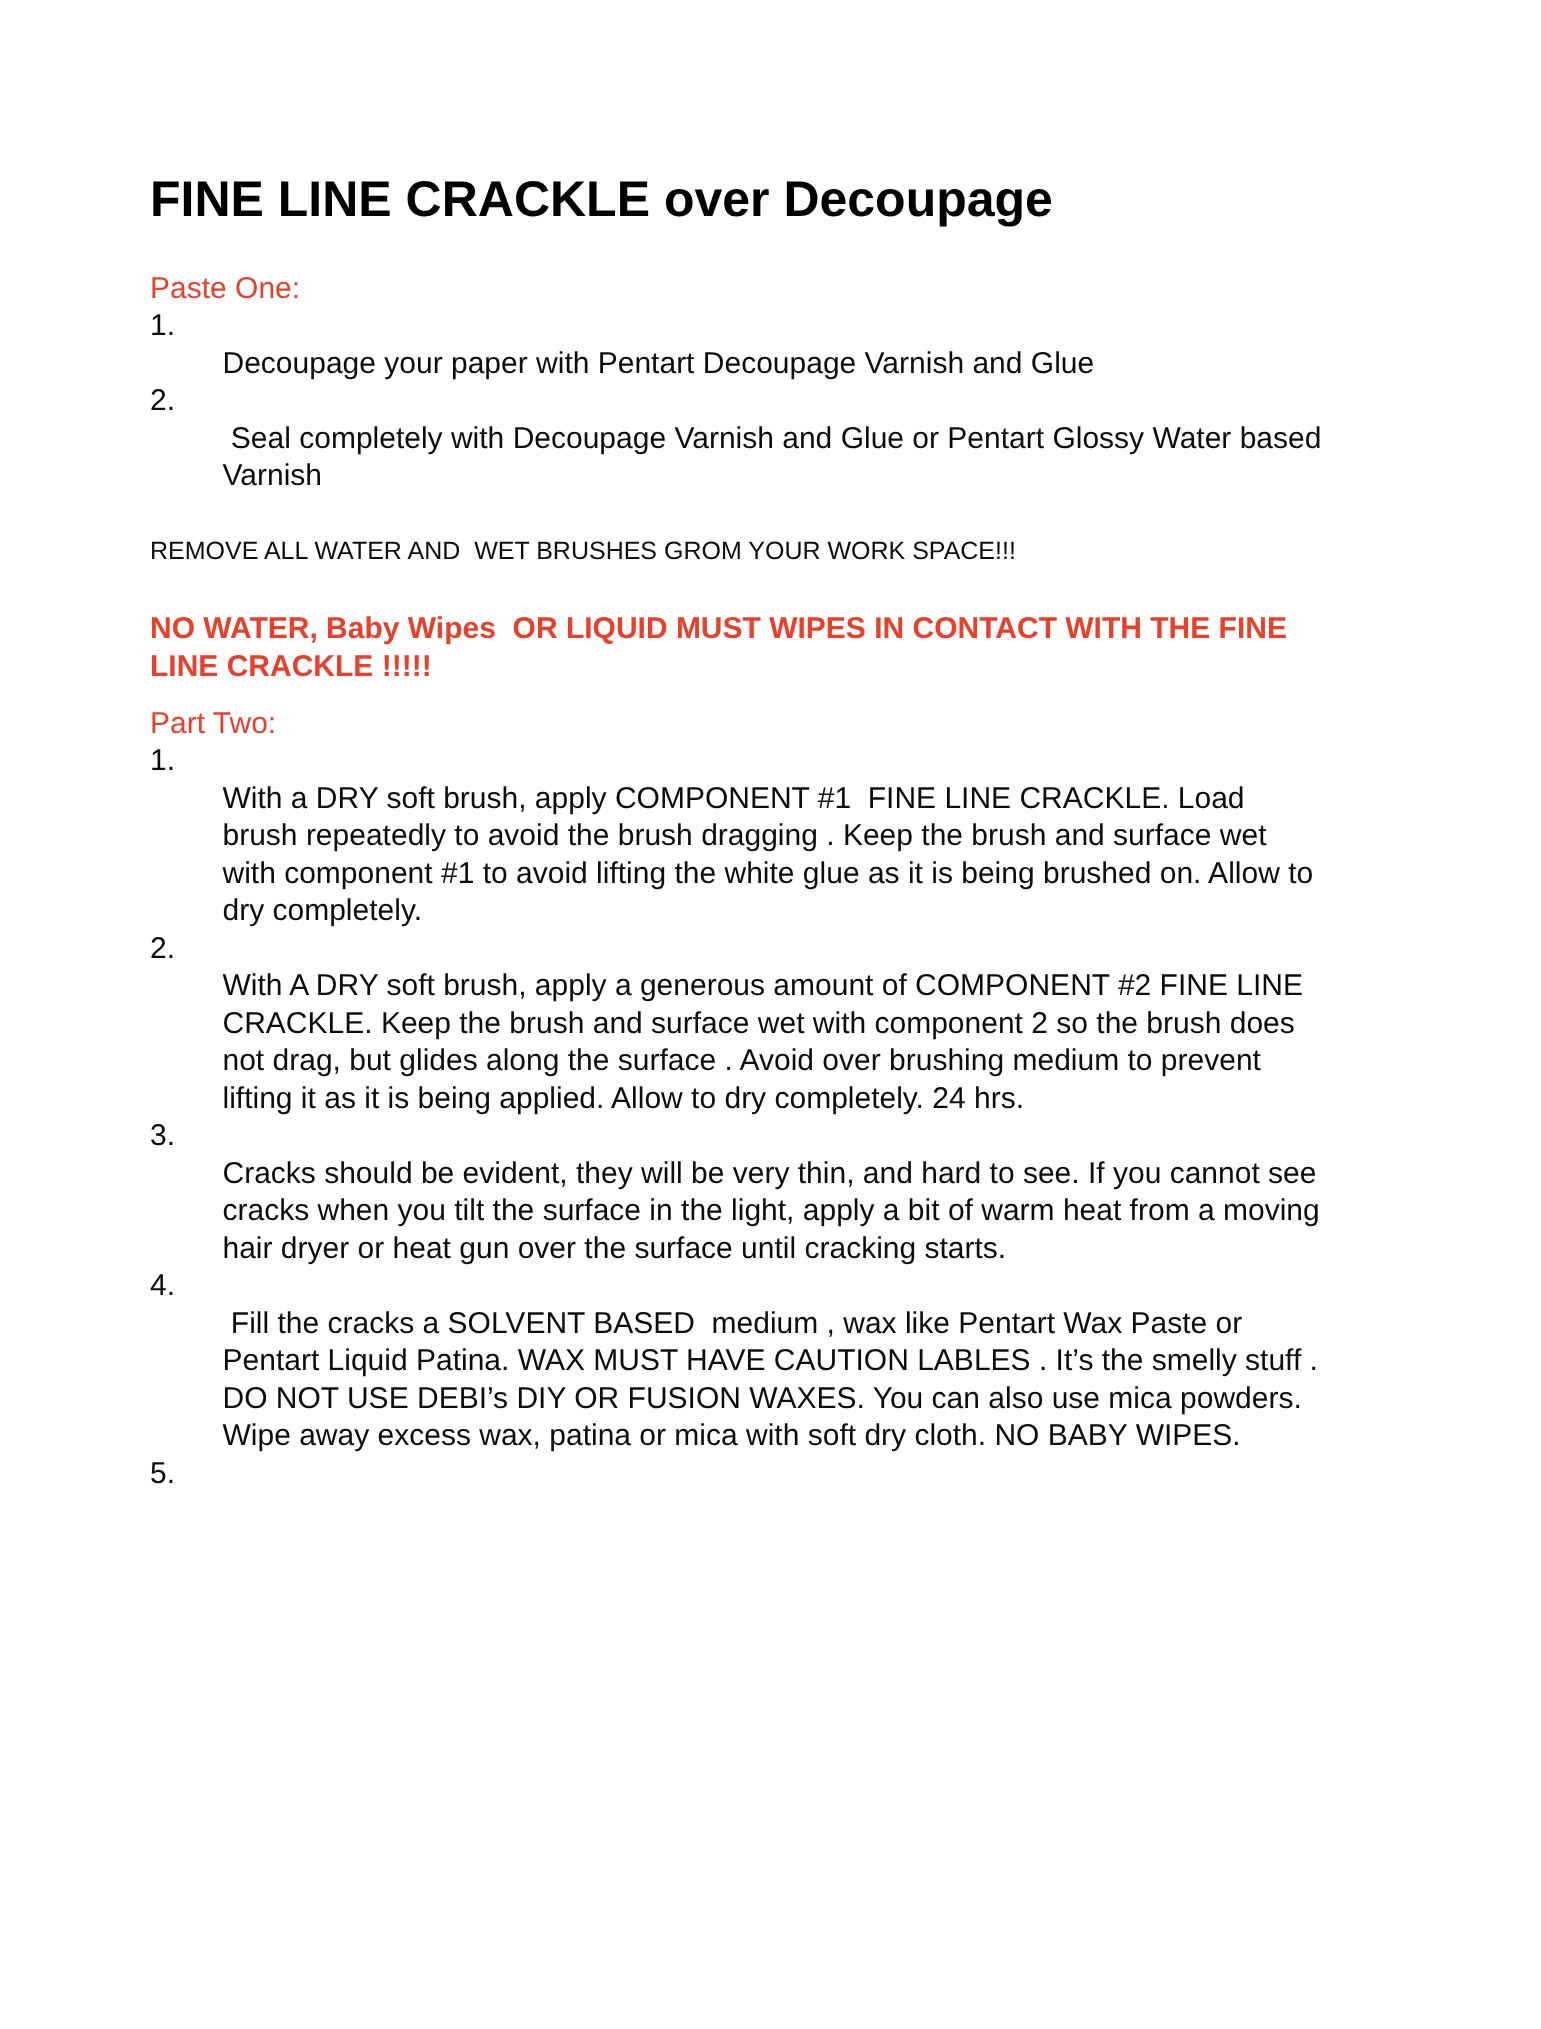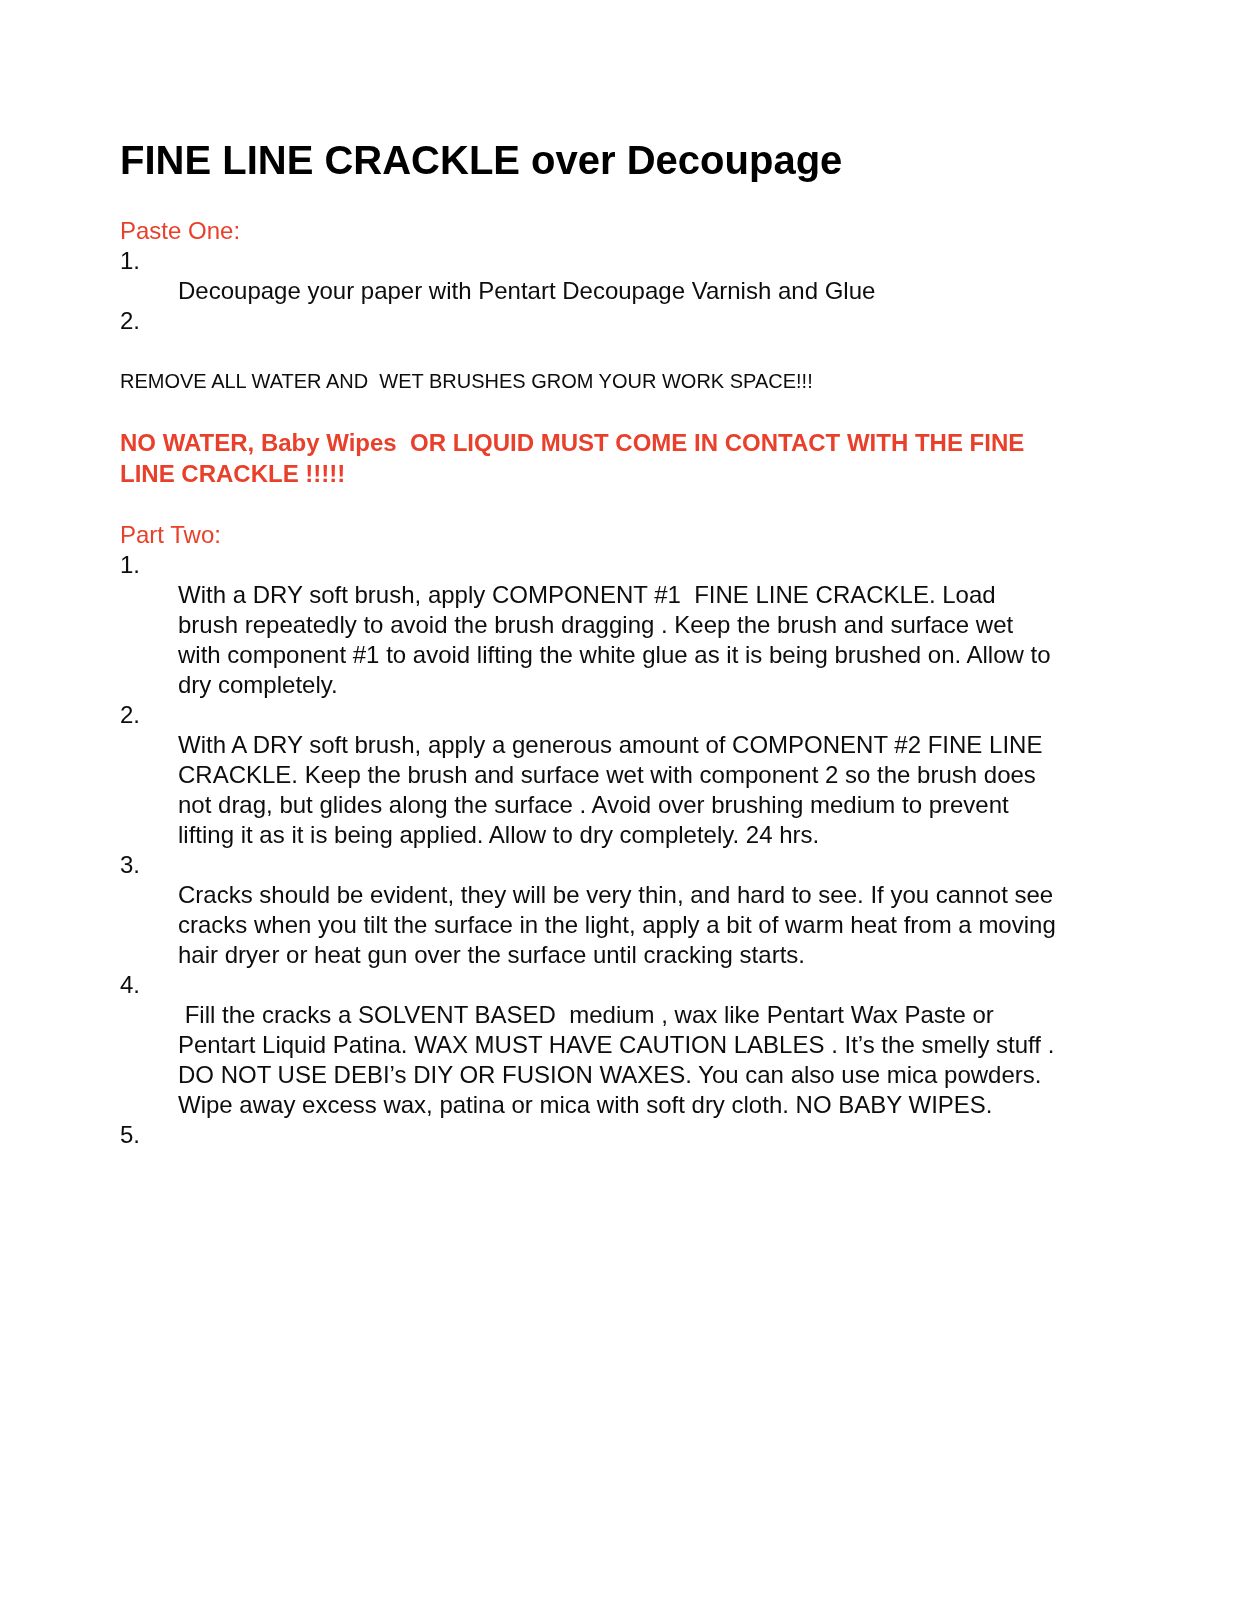--- a/index.html
+++ b/index.html
@@ -67,45 +67,46 @@
   .warning {
     font-size: 24px;
     line-height: 31px;
     font-weight: bold;
     color: #e8402b;
     margin: 31px 0 0 0;
     max-width: 955px;
     white-space: pre-wrap;
   }
   .section-gap {
-    margin-top: 31px;
+    margin-top: 15px;
   }
 </style>
 </head>
 <body>
 
 <div class="page">
 
   <h1 class="doc-title">FINE LINE CRACKLE over Decoupage</h1>
 
   <h2 class="section-heading">Paste One:</h2>
 
   <div class="olist">
     <div class="item">
       <span class="num">1.</span>
       <span class="item-text">Decoupage your paper with Pentart Decoupage Varnish and Glue</span>
     </div>
     <div class="item">
       <span class="num">2.</span>
+      <span class="item-text"> Seal completely with Decoupage Varnish and Glue or Pentart Glossy Water based Varnish</span>
     </div>
   </div>
 
   <p class="notice">REMOVE ALL WATER AND  WET BRUSHES GROM YOUR WORK SPACE!!!</p>
 
-  <p class="warning">NO WATER, Baby Wipes  OR LIQUID MUST COME IN CONTACT WITH THE FINE LINE CRACKLE !!!!!</p>
+  <p class="warning">NO WATER, Baby Wipes  OR LIQUID MUST WIPES IN CONTACT WITH THE FINE LINE CRACKLE !!!!!</p>
 
   <h2 class="section-heading section-gap">Part Two:</h2>
 
   <div class="olist">
     <div class="item">
       <span class="num">1.</span>
       <span class="item-text">With a DRY soft brush, apply COMPONENT #1  FINE LINE CRACKLE. Load brush repeatedly to avoid the brush dragging . Keep the brush and surface wet with component #1 to avoid lifting the white glue as it is being brushed on. Allow to dry completely.</span>
     </div>
     <div class="item">
       <span class="num">2.</span>

